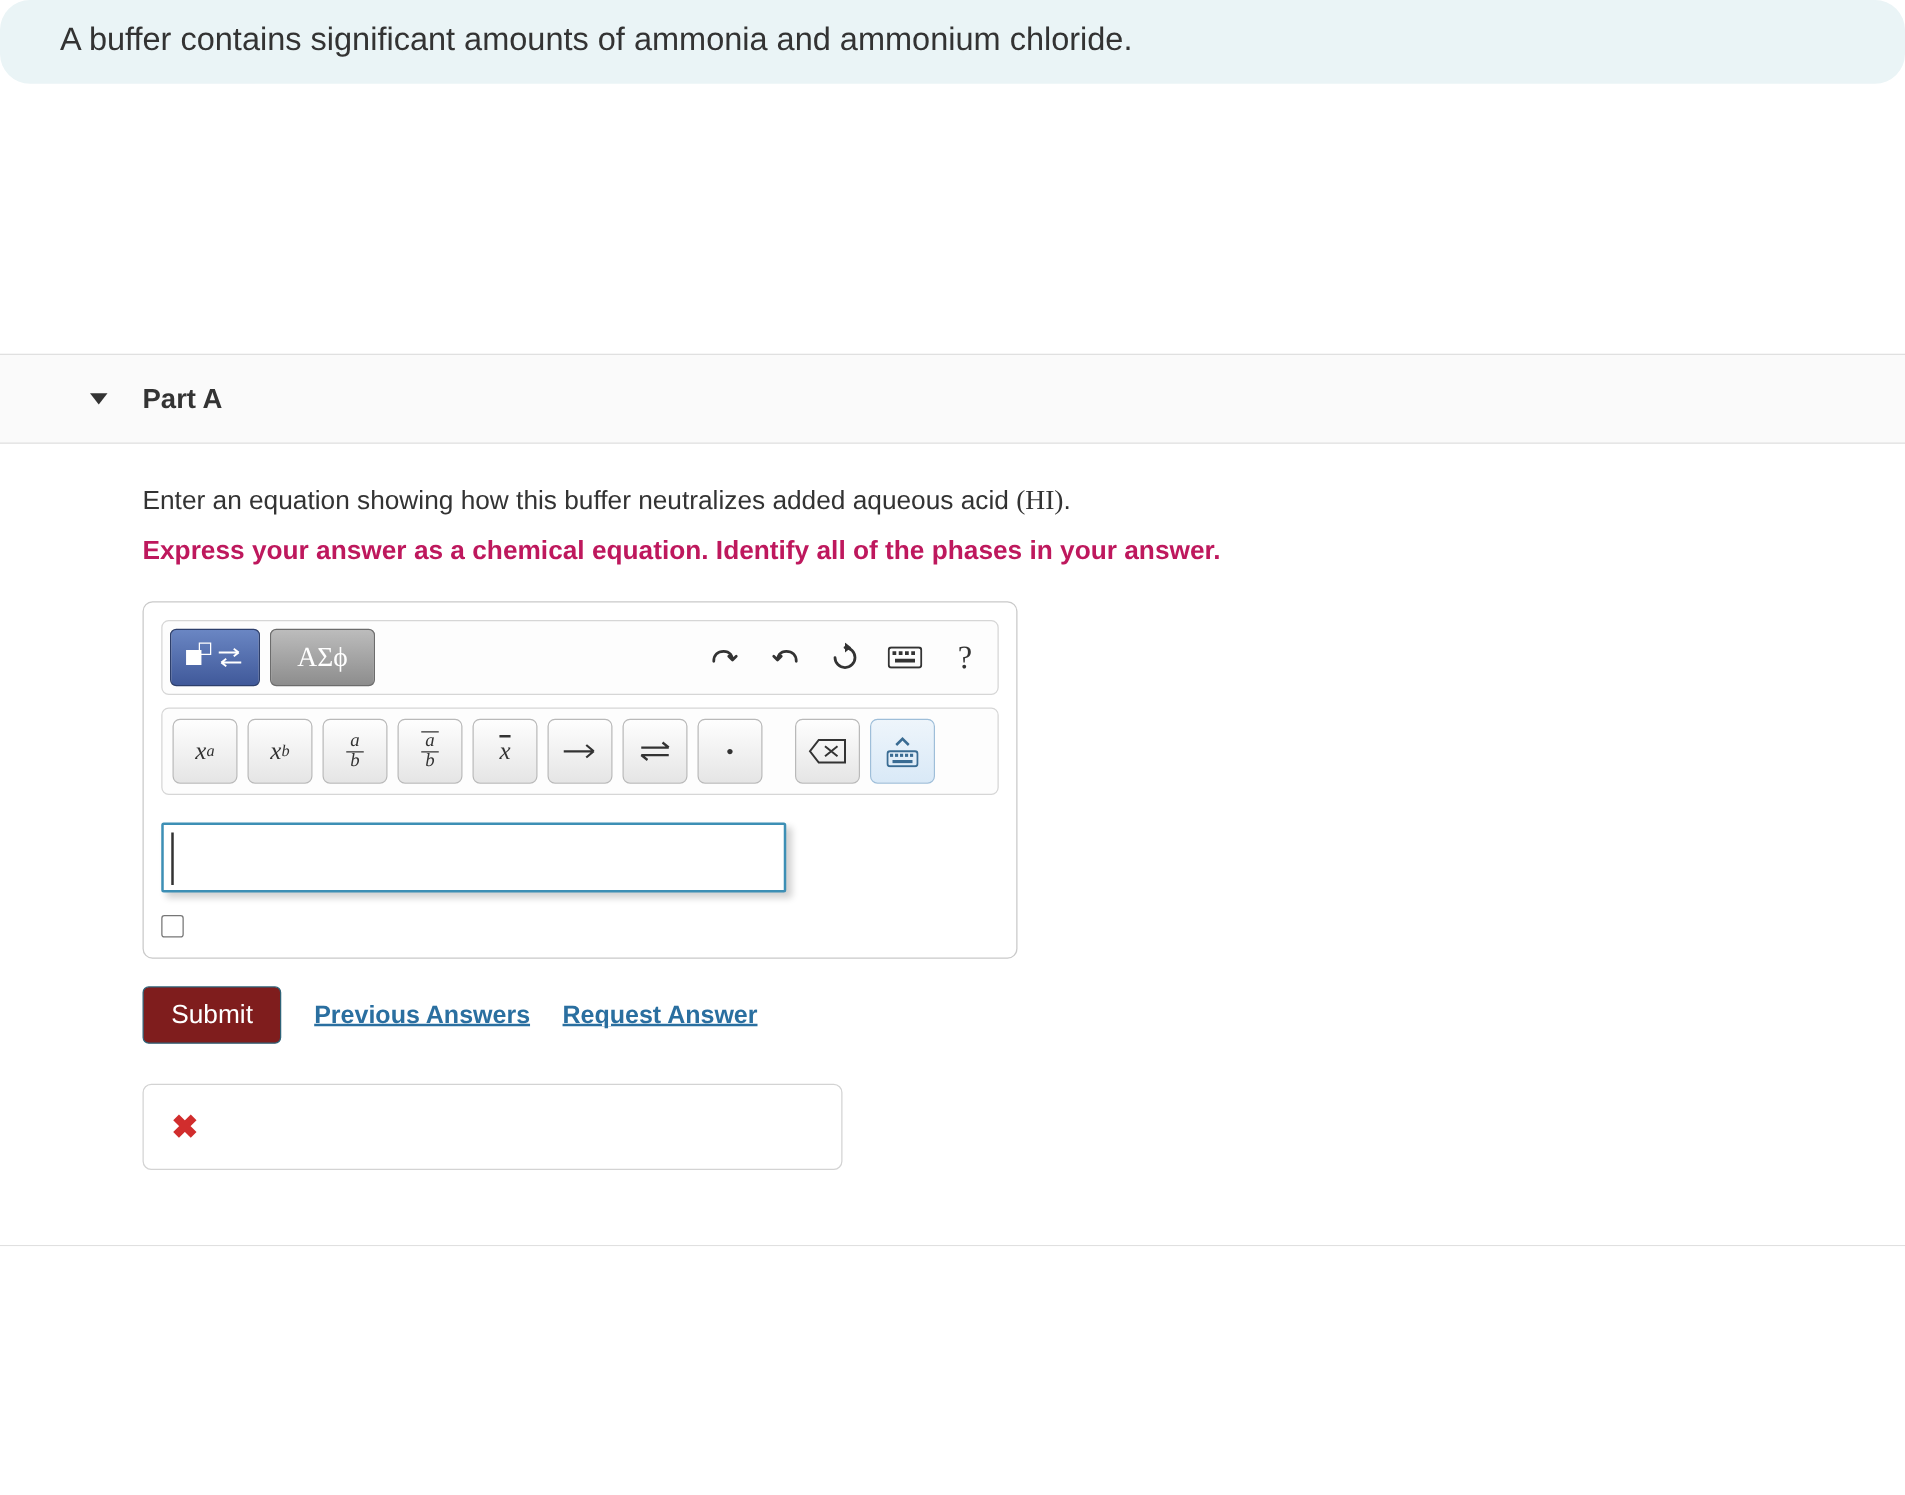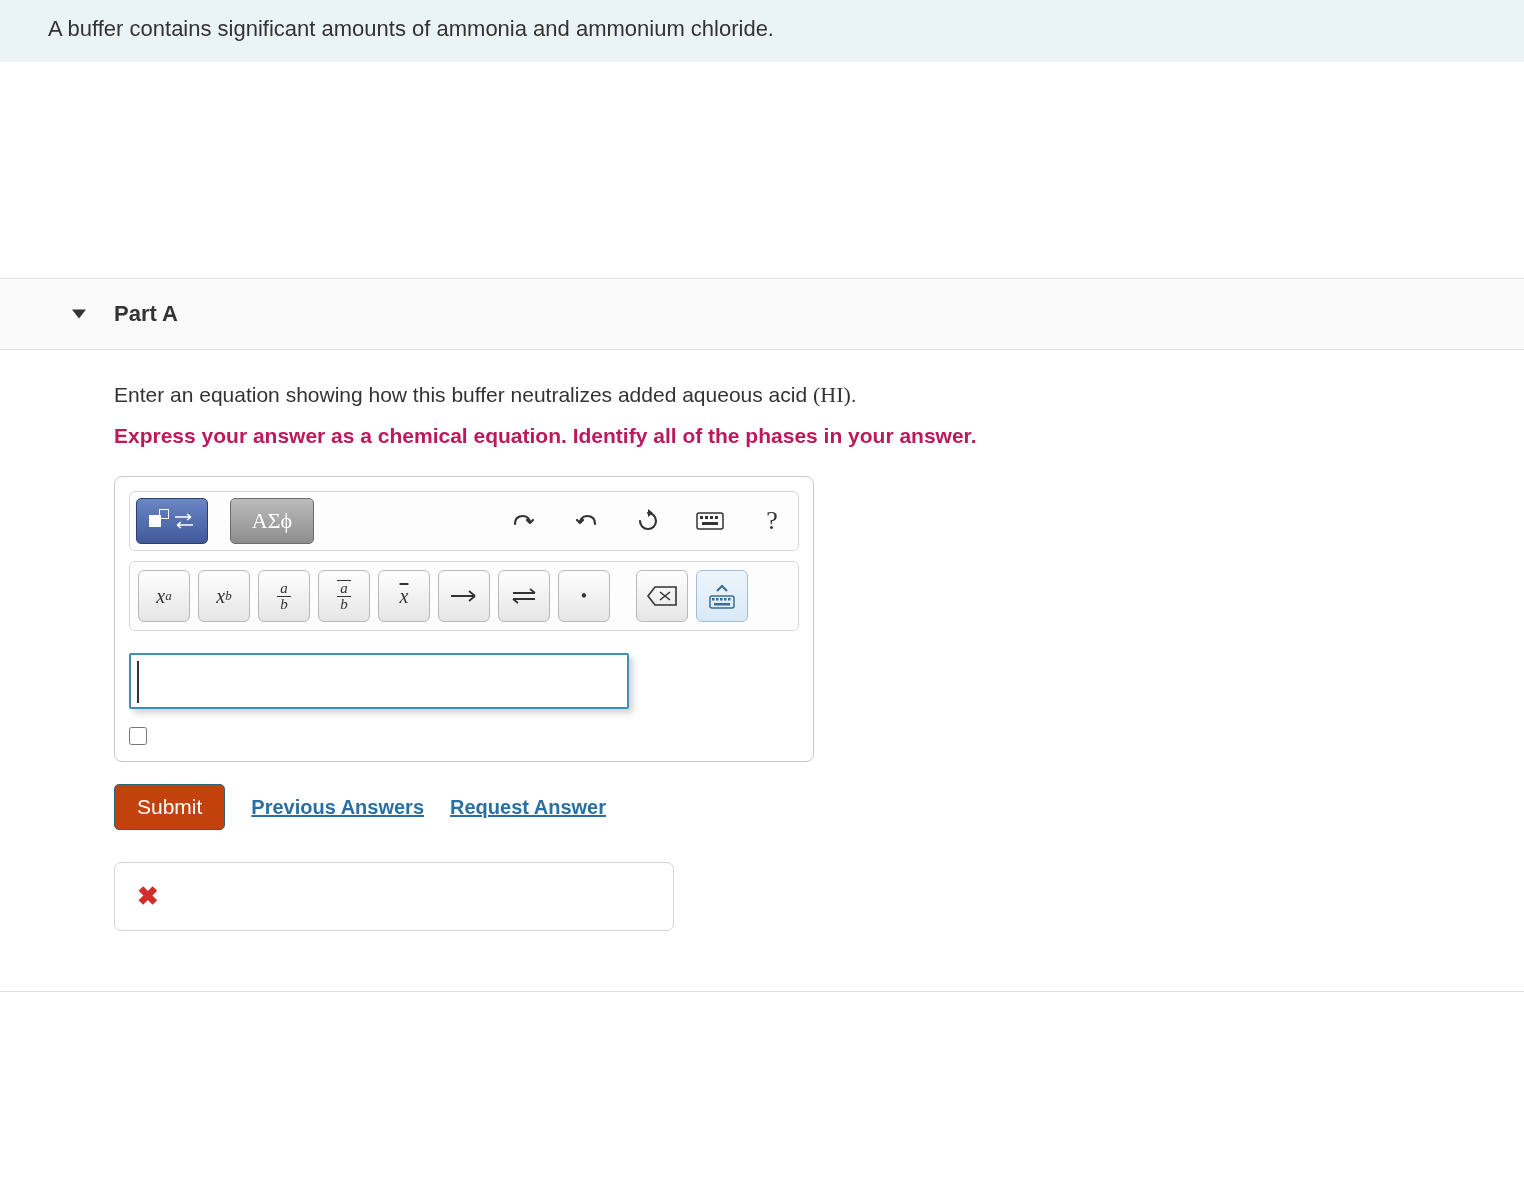--- a/index.html
+++ b/index.html
@@ -6,22 +6,23 @@
     body {
       font-family: "Helvetica Neue", Helvetica, Arial, sans-serif;
       font-size: 18px;
       color: #333;
       background: #fff;
       width: 1524px;
     }
     .problem-statement {
       background: #eaf4f6;
       padding: 16px 48px 20px 48px;
-      font-size: 22px;
-      color: #333;
+      font-size: 26px;
+      color: #333;
+      border-radius: 24px;
     }
     .spacer-top { height: 216px; }
     .part-header {
       border-top: 1px solid #e0e0e0;
       border-bottom: 1px solid #e0e0e0;
       background: #fafafa;
       padding: 22px 48px 22px 72px;
       display: flex;
       align-items: center;
       position: relative;
@@ -64,21 +65,21 @@
     .editor-wrap {
       border: 1px solid #c9c9c9;
       border-radius: 8px;
       width: 700px;
       padding: 14px 14px 16px 14px;
       background: #fff;
     }
     .toolbar-row {
       display: flex;
       align-items: center;
-      gap: 22px;
+      gap: 8px;
       border: 1px solid #d6d6d6;
       border-radius: 6px;
       padding: 6px;
       background: #fdfdfd;
       margin-bottom: 10px;
     }
     .toolbar-row .flex-spacer { flex: 1; }
     .tab-btn {
       height: 46px;
       border-radius: 5px;
@@ -170,21 +171,21 @@
     .no-reaction-row input[type=checkbox]{
       width: 18px; height: 18px;
     }
     .actions-row {
       margin-top: 22px;
       display: flex;
       align-items: center;
       gap: 26px;
     }
     .btn-submit {
-      background: #c2410c;
+      background: #7f1d1d;
       color: #fff;
       border: 1px solid #2f6378;
       border-radius: 5px;
       padding: 10px 22px;
       font-size: 21px;
       cursor: pointer;
     }
     .link-action {
       color: #2a6fa0;
       font-weight: 700;

